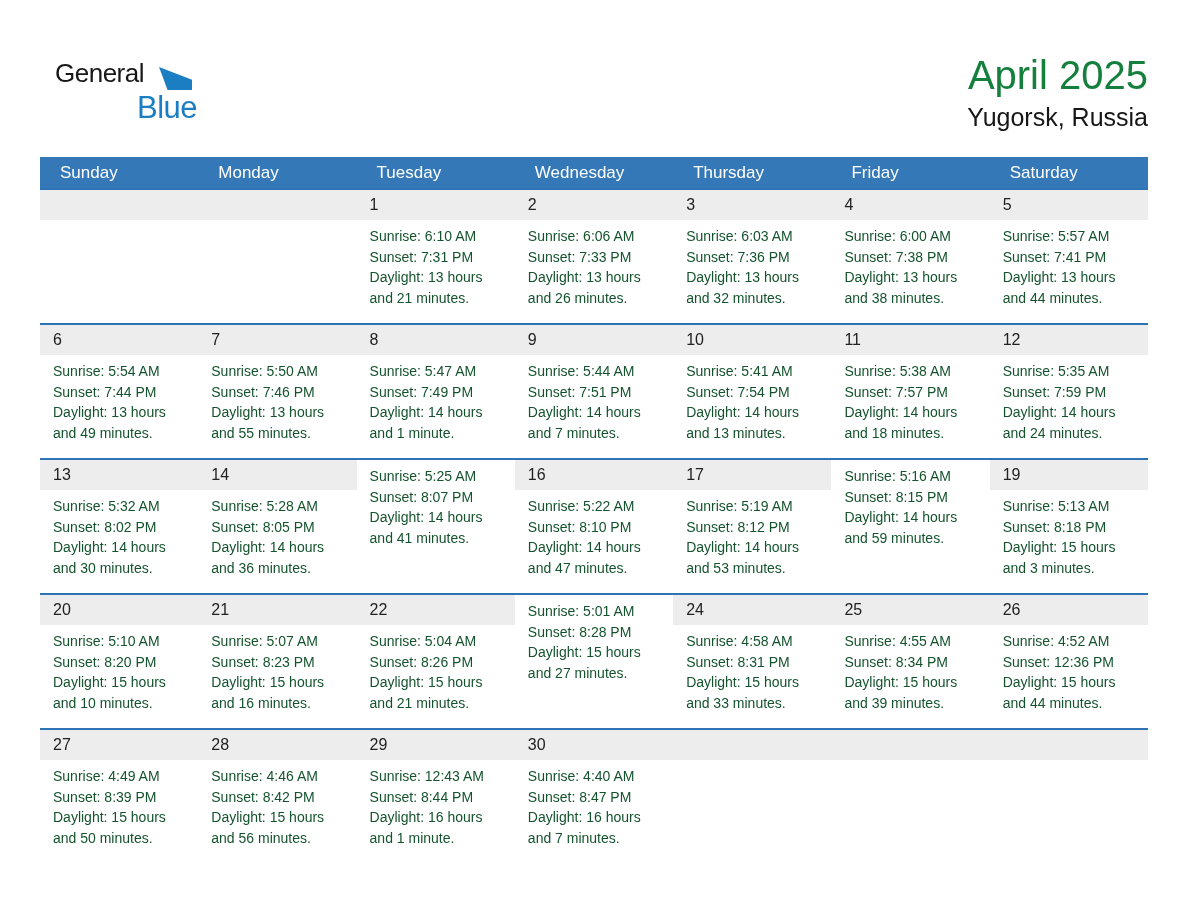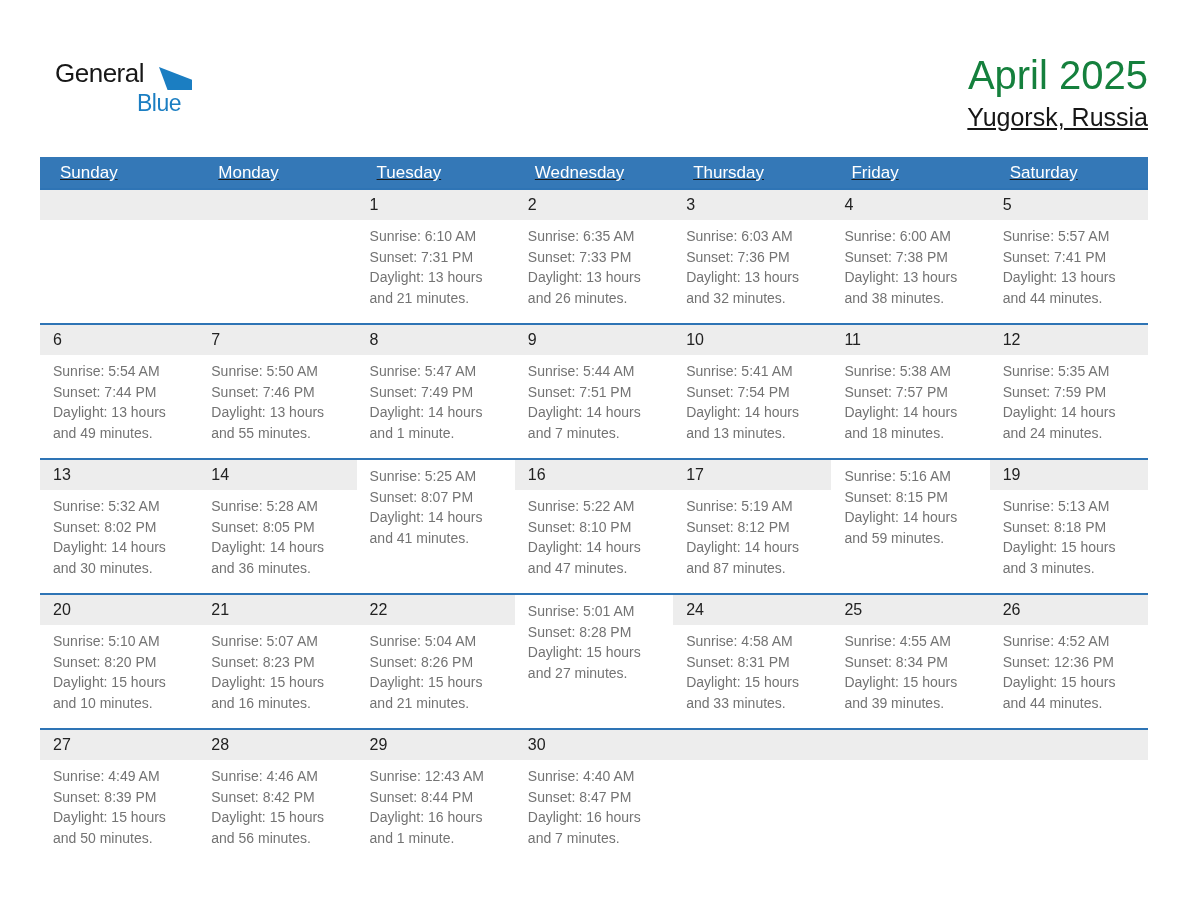--- a/index.html
+++ b/index.html
@@ -12,46 +12,46 @@
   }
 
   
   .logo { position: absolute; left: 55px; top: 58px; width: 160px; height: 75px; }
   .logo-general { position: absolute; left: 0; top: 0; font-size: 26px; letter-spacing: -0.5px; color: #171717; }
   .logo-triangle {
     position: absolute; left: 104px; top: 9px; width: 33px; height: 23px;
     background: #1b7ec2;
     clip-path: polygon(0 0, 100% 55%, 100% 100%, 26% 100%);
   }
-  .logo-blue { position: absolute; left: 82px; top: 32px; font-size: 23px; letter-spacing: -0.5px; color: #1b7ec2; }
+  .logo-blue { position: absolute; left: 82px; top: 32px; font-size: 31px; letter-spacing: -0.5px; color: #1b7ec2; }
 
   .title-block { position: absolute; right: 40px; top: 52px; text-align: right; }
   .page-title { margin: 0; font-size: 40px; font-weight: 400; color: #15803d; line-height: 1.15; }
-  .page-subtitle { margin-top: 5px; font-size: 25px; font-weight: 400; color: #161616; text-decoration: underline; }
+  .page-subtitle { margin-top: 5px; font-size: 25px; font-weight: 400; color: #161616; }
 
   
   .calendar { position: absolute; left: 40px; top: 157px; width: 1108px; }
-  .cal-head { display: flex; height: 31px; background: #3478b7; align-items: center; text-decoration: underline; }
+  .cal-head { display: flex; height: 31px; background: #3478b7; align-items: center; }
   .cal-head-cell {
     width: 14.2857%; box-sizing: border-box; padding-left: 20px;
     color: #ffffff; font-size: 17px; font-weight: 400;
     white-space: nowrap; overflow: hidden;
   }
   .week-row {
     display: flex; height: 135px; box-sizing: border-box;
     border-top: 2px solid #2e74b5; background: #ffffff;
   }
   .day-cell { width: 14.2857%; box-sizing: border-box; }
   .day-band {
     height: 30px; background: #ededed;
     display: flex; align-items: center;
     padding-left: 13px; box-sizing: border-box;
   }
   .day-number { font-size: 16px; color: #222222; }
-  .day-content { padding: 6px 8px 0 13px; font-size: 14px; line-height: 20.5px; color: #737373; }
+  .day-content { padding: 6px 8px 0 13px; font-size: 14px; line-height: 20.5px; color: #14532d; }
   .day-line { white-space: nowrap; }
 </style>
 </head>
 <body>
 
 <div class="logo">
   <div class="logo-general">General</div>
   <div class="logo-triangle"></div>
   <div class="logo-blue">Blue</div>
 </div>
@@ -90,21 +90,21 @@
             <div class="day-line">Sunset: 7:31 PM</div>
             <div class="day-line">Daylight: 13 hours</div>
             <div class="day-line">and 21 minutes.</div>
           </div>
         </div>
         <div class="day-cell">
           <div class="day-band">
             <span class="day-number">2</span>
           </div>
           <div class="day-content">
-            <div class="day-line">Sunrise: 6:35 AM</div>
+            <div class="day-line">Sunrise: 6:06 AM</div>
             <div class="day-line">Sunset: 7:33 PM</div>
             <div class="day-line">Daylight: 13 hours</div>
             <div class="day-line">and 26 minutes.</div>
           </div>
         </div>
         <div class="day-cell">
           <div class="day-band">
             <span class="day-number">3</span>
           </div>
           <div class="day-content">
@@ -259,21 +259,21 @@
           </div>
         </div>
         <div class="day-cell">
           <div class="day-band">
             <span class="day-number">17</span>
           </div>
           <div class="day-content">
             <div class="day-line">Sunrise: 5:19 AM</div>
             <div class="day-line">Sunset: 8:12 PM</div>
             <div class="day-line">Daylight: 14 hours</div>
-            <div class="day-line">and 87 minutes.</div>
+            <div class="day-line">and 53 minutes.</div>
           </div>
         </div>
         <div class="day-cell">
           <div class="day-content">
             <div class="day-line">Sunrise: 5:16 AM</div>
             <div class="day-line">Sunset: 8:15 PM</div>
             <div class="day-line">Daylight: 14 hours</div>
             <div class="day-line">and 59 minutes.</div>
           </div>
         </div>

